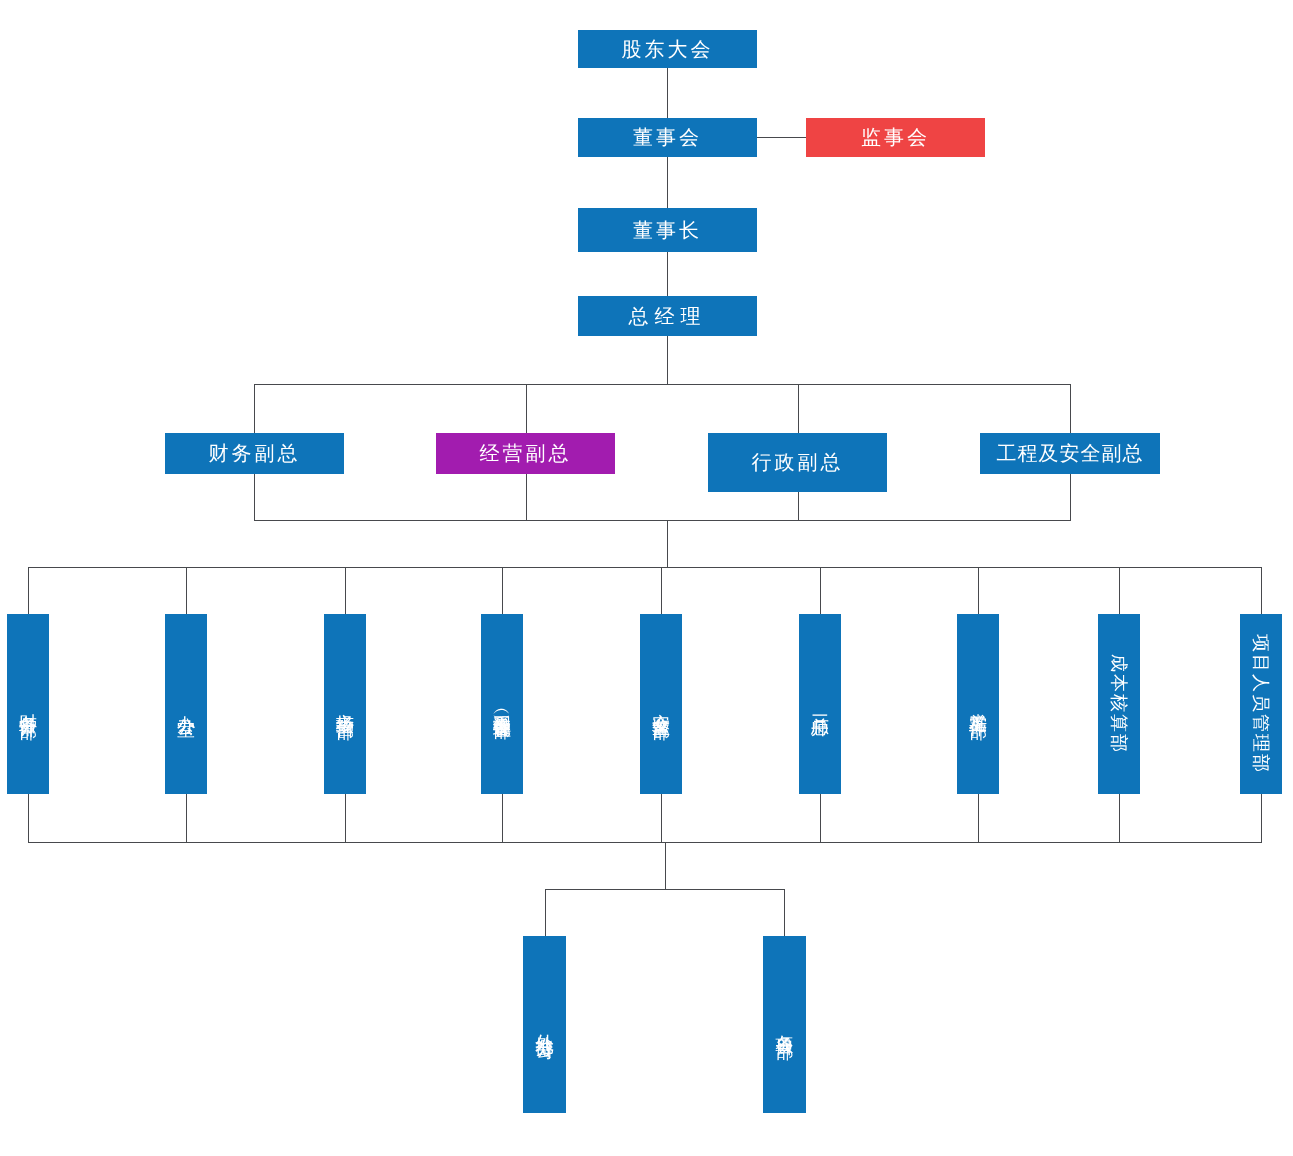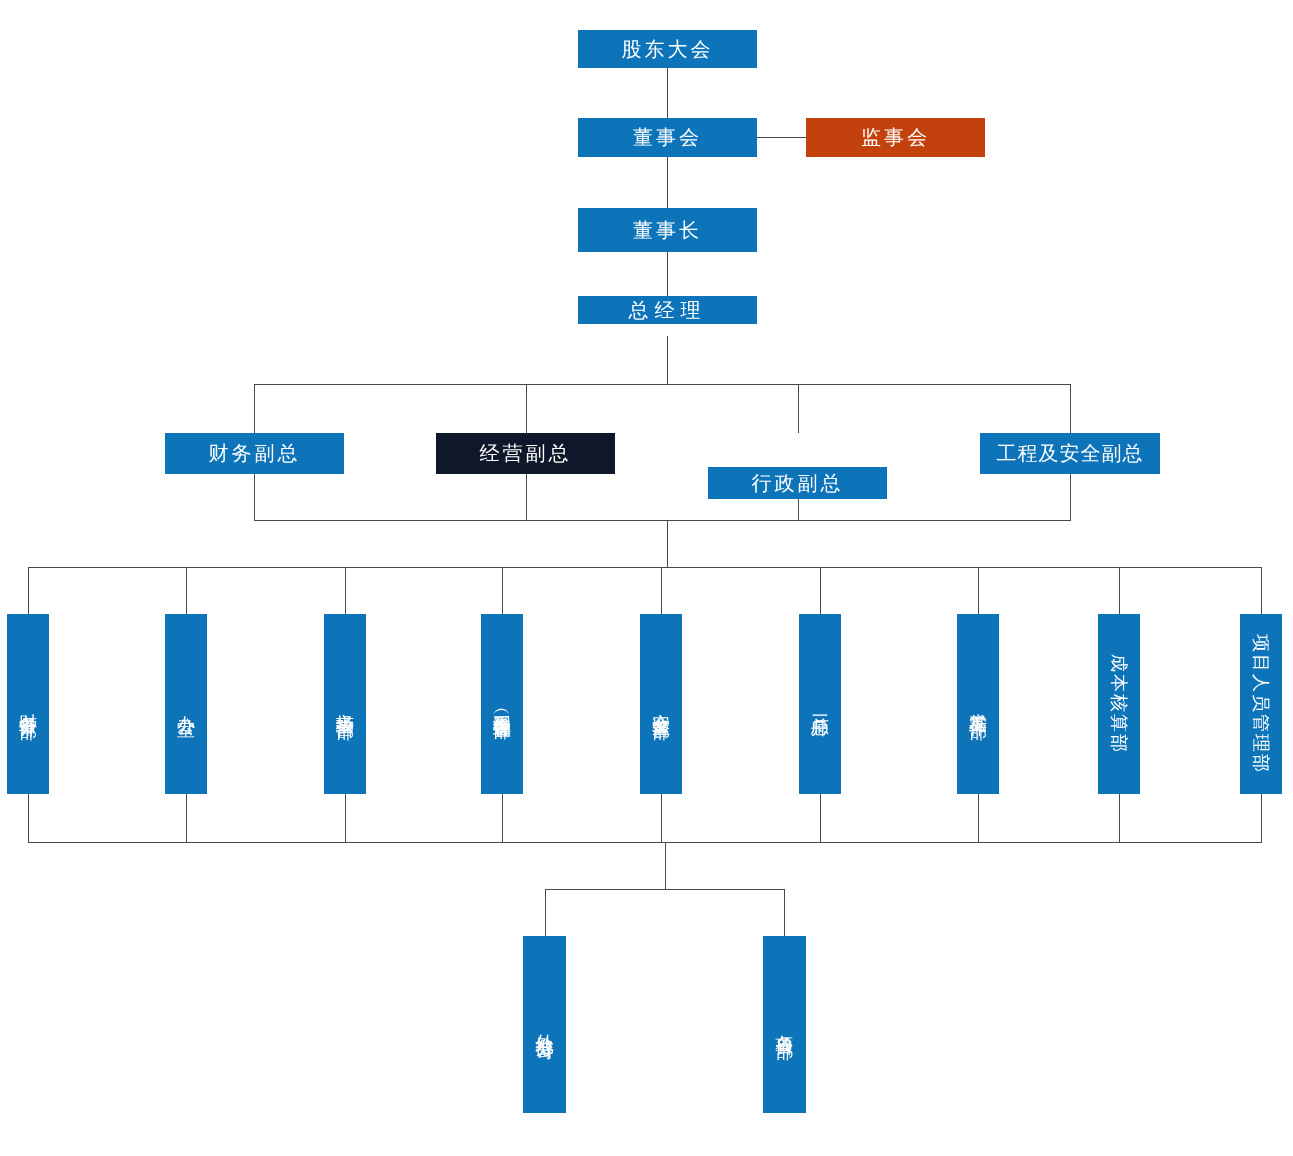--- a/index.html
+++ b/index.html
@@ -93,37 +93,37 @@
   <div class="line h" style="left: 545px; top: 889px; width: 240px; background: rgb(71, 73, 77);"></div>
   <div class="line v" style="left: 545px; top: 889px; height: 47px; background: rgb(71, 73, 77);"></div>
   <div class="line v" style="left: 784px; top: 889px; height: 47px; background: rgb(71, 73, 77);"></div>
 
   <div class="hbox" style="left: 578px; top: 30px; height: 38px; background: rgb(14, 116, 185);">
     <span>股东大会</span>
   </div>
   <div class="hbox" style="left: 578px; top: 118px; background: rgb(14, 116, 185);">
     <span>董事会</span>
   </div>
-  <div class="hbox" style="left: 806px; top: 118px; background: #c2410c; text-align: center;">
+  <div class="hbox" style="left: 806px; top: 118px; background: #ef4444; text-align: center;">
     <span>监事会</span>
   </div>
   <div class="hbox" style="left: 578px; top: 208px; height: 44px; background: rgb(14, 116, 185);">
     <span>董事长</span>
   </div>
-  <div class="hbox" style="left: 578px; top: 296px; height: 28px; letter-spacing: 6px; background: rgb(14, 116, 185);">
+  <div class="hbox" style="left: 578px; top: 296px; height: 40px; letter-spacing: 6px; background: rgb(14, 116, 185);">
     <span>总经理</span>
   </div>
 
   <div class="hbox" style="left: 165px; top: 433px; height: 41px; background: rgb(14, 116, 185);">
     <span>财务副总</span>
   </div>
-  <div class="hbox" style="left: 436px; top: 433px; height: 41px; background: #0f172a;">
+  <div class="hbox" style="left: 436px; top: 433px; height: 41px; background: #a21caf;">
     <span>经营副总</span>
   </div>
-  <div class="hbox" style="left: 708px; top: 433px; height: 32px; background: rgb(14, 116, 185); margin-top: 34px;">
+  <div class="hbox" style="left: 708px; top: 433px; height: 59px; background: rgb(14, 116, 185);">
     <span>行政副总</span>
   </div>
   <div class="hbox" style="left: 980px; top: 433px; width: 180px; height: 41px; letter-spacing: 1px; background: rgb(14, 116, 185); text-align: center;">
     <span>工程及安全副总</span>
   </div>
 
   <div class="vbox" style="left: 7px; top: 614px; background: rgb(14, 116, 185);">
     <span class="vtext">财务审计部</span>
   </div>
   <div class="vbox" style="left: 165px; top: 614px; background: rgb(14, 116, 185);">

